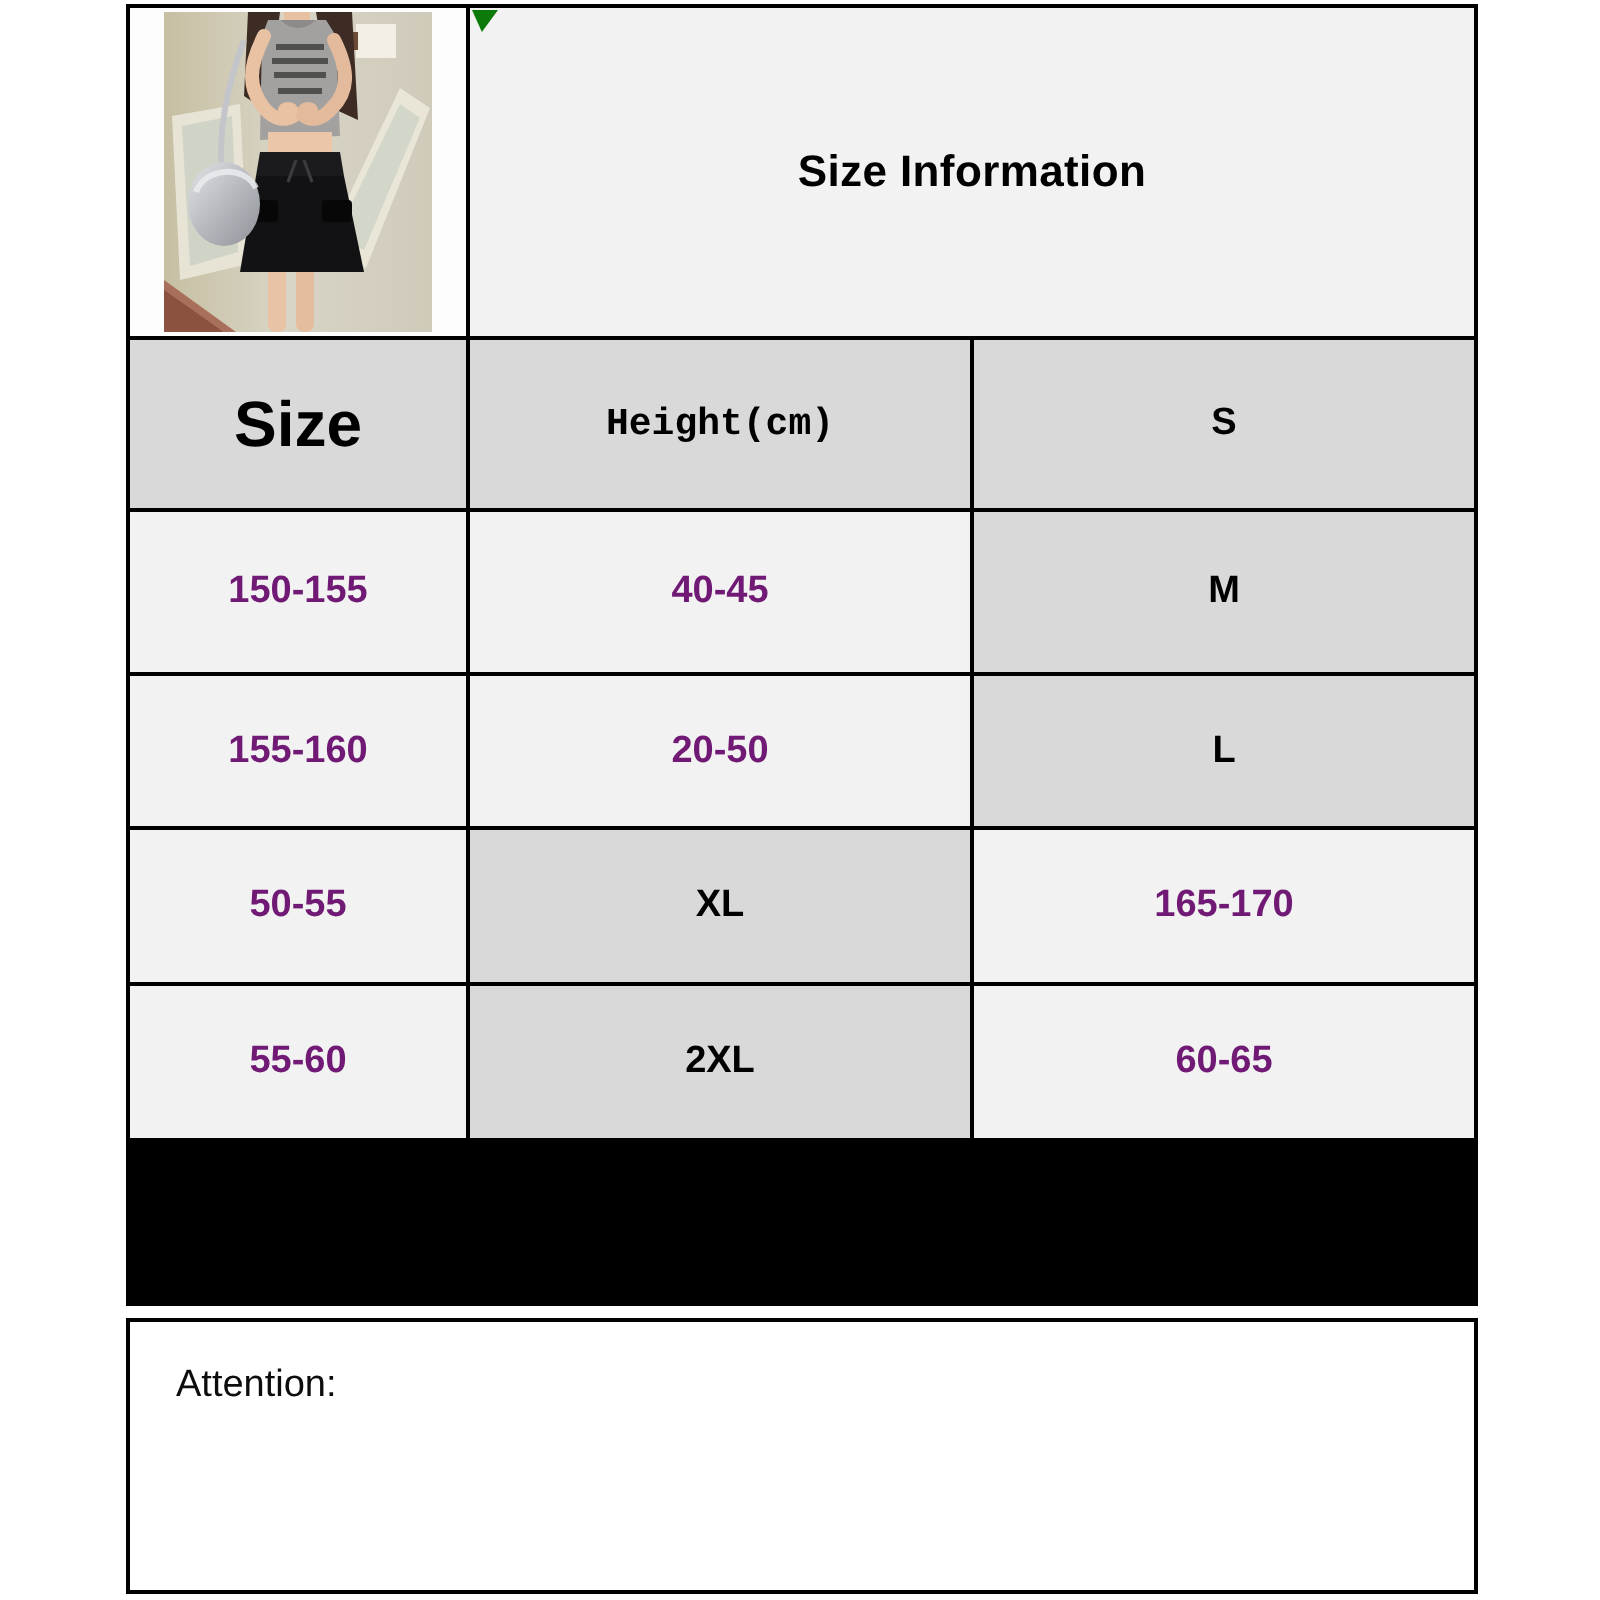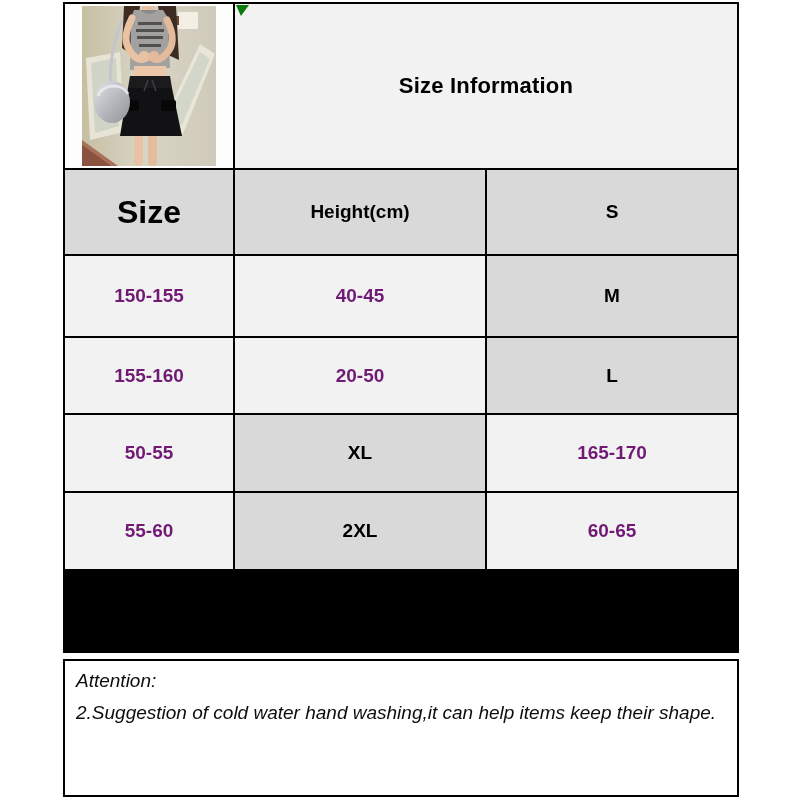--- a/index.html
+++ b/index.html
@@ -26,32 +26,32 @@
   .cell.gray { background:#d9d9d9; }
   .photo-cell { background:#fdfdfd; padding:2px 0; }
   .info-cell { grid-column:2 / span 2; background:#f2f2f2; position:relative; }
   .flag {
     position:absolute; left:1px; top:1px; width:13px; height:11px;
     background:#0b7a0b;
     clip-path:polygon(0 0, 100% 0, 38% 100%);
   }
   .info-title { font-size:22px; font-weight:bold; letter-spacing:0.2px; }
   .size-head  { font-size:32px; font-weight:bold; }
-  .col-head   { font-size:19px; font-weight:bold; }
+  .col-head   { font-size:19px; font-weight:bold;font-family:Liberation Mono, monospace; }
   .size-label { font-size:19px; font-weight:bold; }
   .val        { font-size:19px; font-weight:bold; color:#701a75; }
 
   
   .notes {
     position:absolute; left:63px; top:659px; width:676px; height:138px;
     border:2px solid #000; background:#fff;
     padding:2px 8px 0 7px;
     font-size:19px; line-height:28px; color:#0d0d0d;
   }
-  .notes p { margin:4px;font-style:italic; }
+  .notes p { margin:16px; }
 
   
   .photo-frame { width:134px; height:160px; }
 </style>
 </head>
 <body>
 
 <div class="size-table">
 
   <div class="cell photo-cell">
@@ -139,14 +139,13 @@
   <div class="cell val">165-170</div>
   <div class="cell val">55-60</div>
 
   <div class="cell gray size-label">2XL</div>
   <div class="cell val">60-65</div>
 
 </div>
 
 <div class="notes">
   <p>Attention:</p>
-  <p>2.Suggestion of cold water hand washing,it can help items keep their shape.</p>
 </div>
 
 </body></html>

